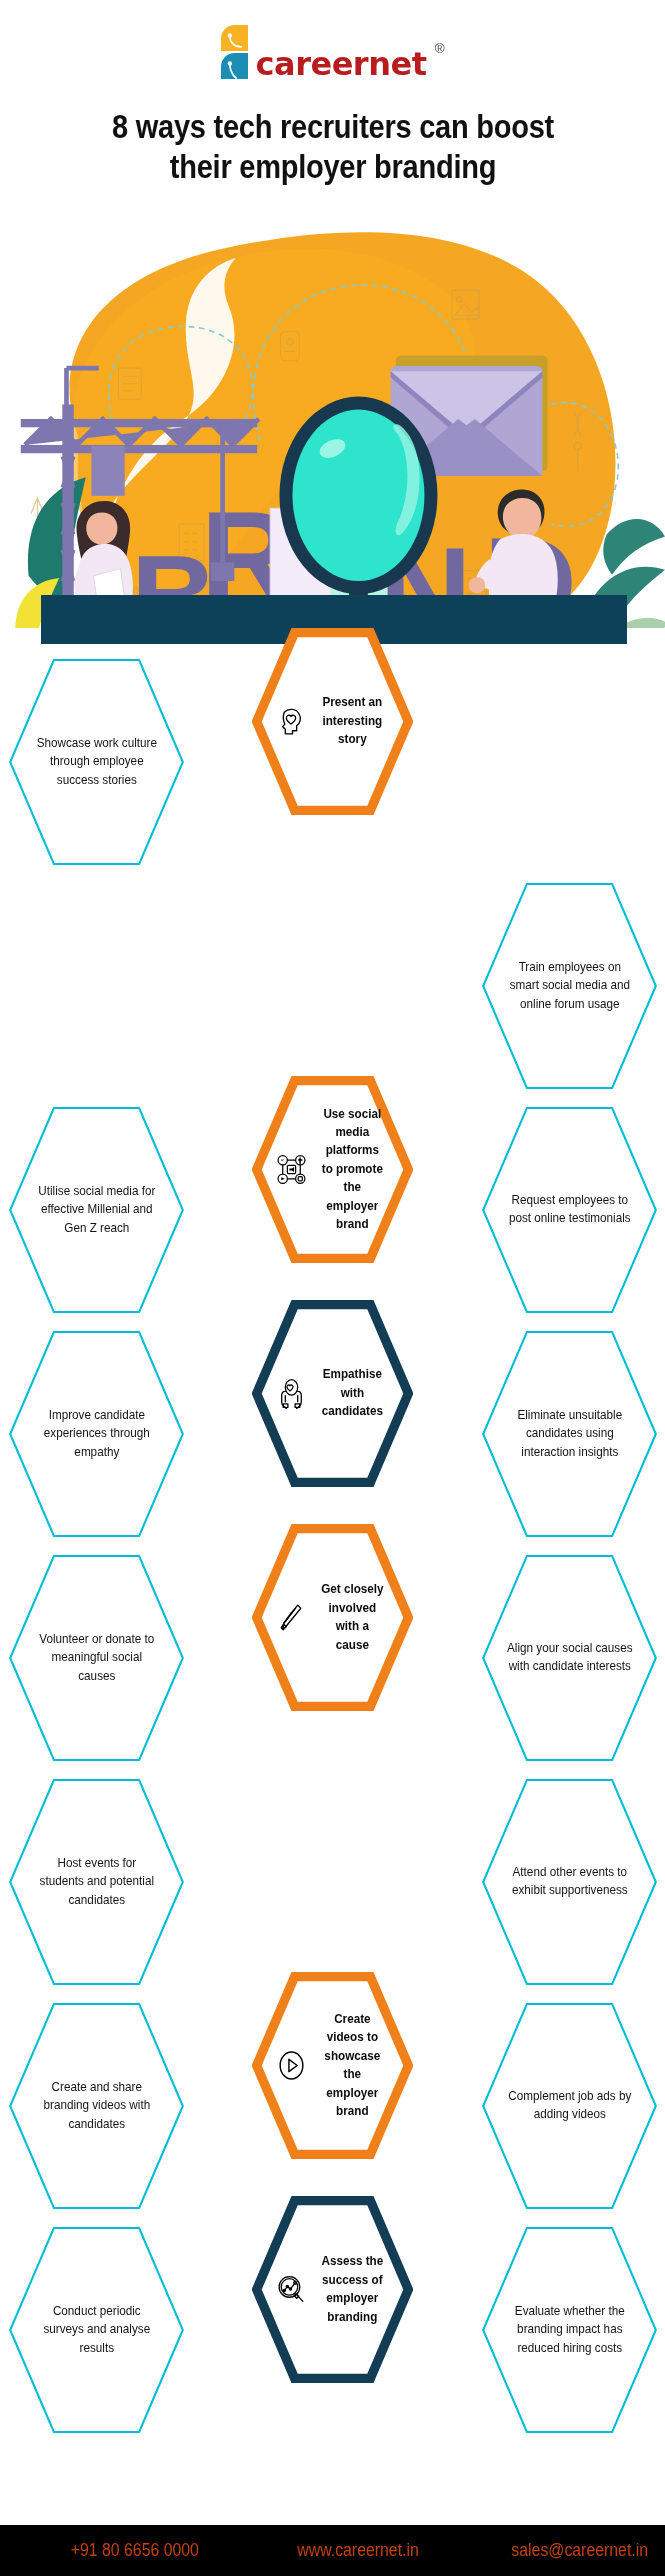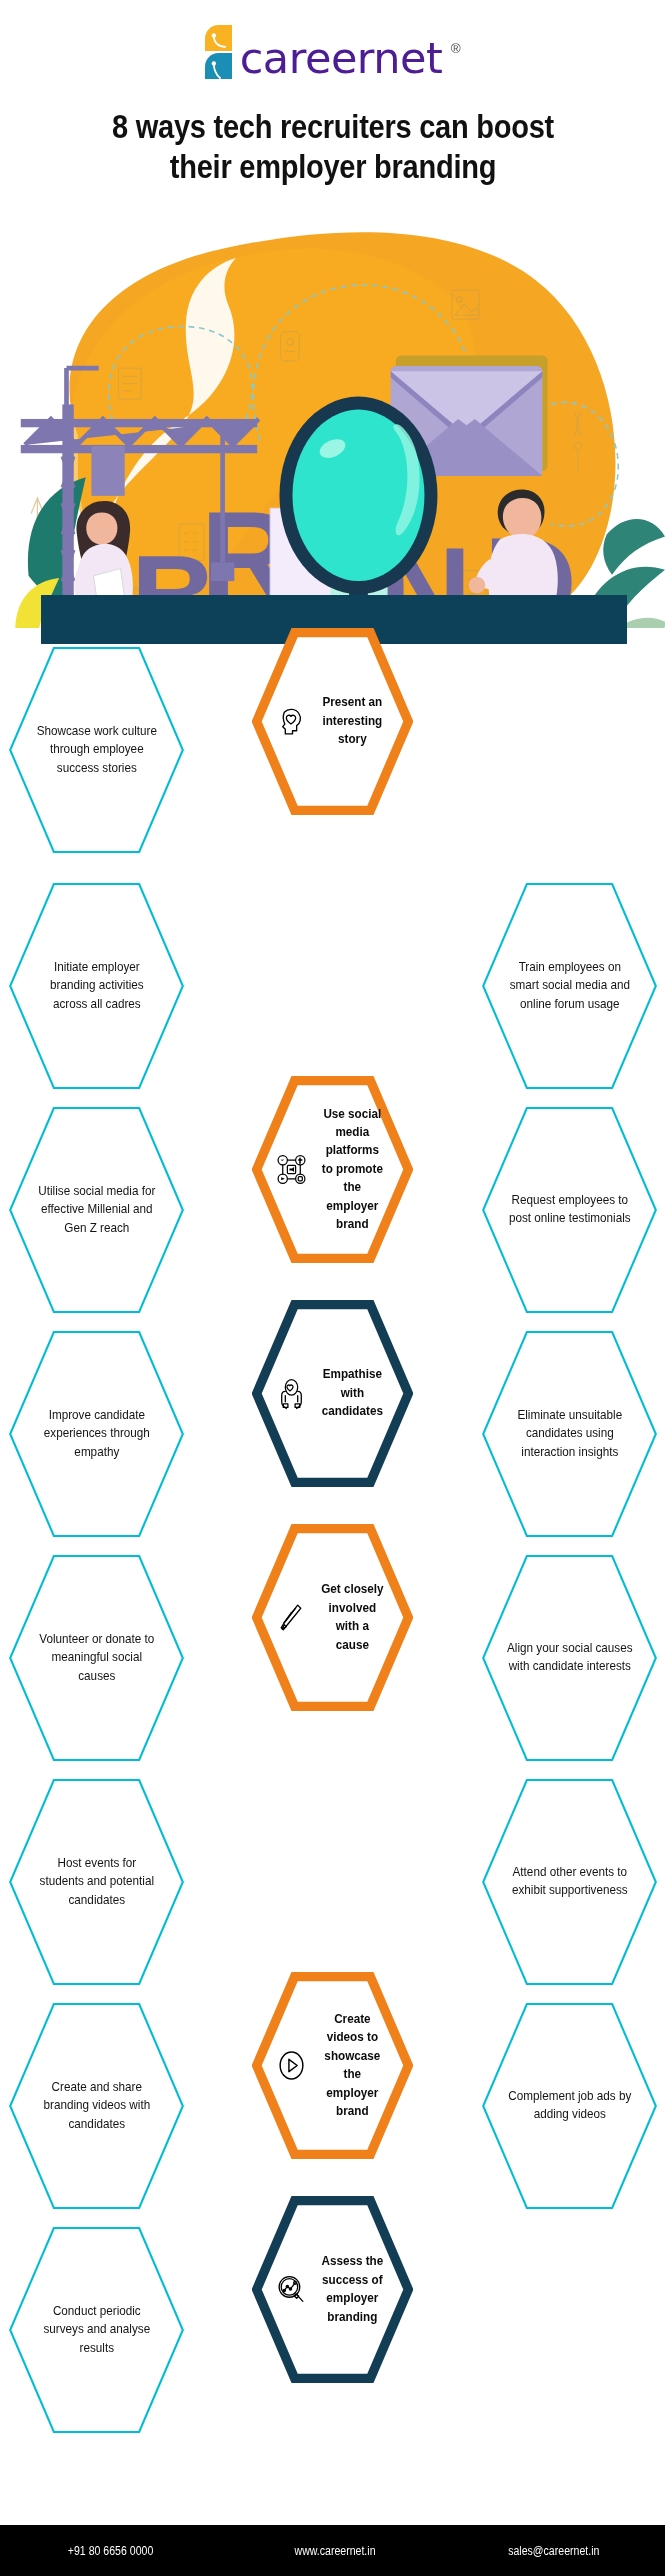--- a/index.html
+++ b/index.html
@@ -23,23 +23,23 @@
   }
   .logo {
     display: flex;
     align-items: flex-end;
     gap: 7.3px;
     position: relative;
   }
   .logo-mark { width: 27px; height: 54px; position: relative; }
   .logo-mark svg { position: absolute; left: 0; top: 0; }
   .logo-word {
-    font-size: 43px;
-    font-weight: 400;
-    color: #4c1d95;
+    font-size: 32px;
+    font-weight: 700;
+    color: #b91c1c;
     letter-spacing: -0.5px;
     line-height: 0.95;
     font-family: "DejaVu Sans", sans-serif;
   }
   .logo-r {
     font-size: 13.5px; color: #4A4A4A; vertical-align: super;
     position: relative; top: -23px; left: 1px;
   }
 
   
@@ -118,23 +118,23 @@
 
   
   .footer {
     position: absolute;
     left: 0; bottom: 0;
     width: 665px;
     height: 51px;
     background: #000000;
     display: flex;
     align-items: center;
-    color: #ffffff;
+    color: #c2410c;
     font-family: "Liberation Sans Narrow", "Liberation Sans", sans-serif;
-    font-size: 12px;
+    font-size: 18px;
     margin-top: 44px;
   }
   .footer span { display: block; transform: scaleX(0.88); }
   .f-phone { position: absolute; left: 62px; }
   .f-web   { position: absolute; left: 289px; }
   .f-mail  { position: absolute; left: 502px; }
 </style>
 </head>
 <body>
 
@@ -277,46 +277,40 @@
       <path d="M1032 846l-18 70 44 8 18-70z" fill="#1F6E6E"></path>
     </g>
 
     <rect x="78" y="762" width="1128" height="94" fill="#0D4059" opacity="0"></rect>
   </svg>
   <div style="position:absolute;left:41px;bottom:-16.6px;width:586px;height:49px;background:#0D4059;"></div>
 </div>
 
 <div class="rows" id="rows">
     <div class="hexrow">
-      <div class="hex-side" style="left: 8.3px; top: 18px;">
+      <div class="hex-side" style="left: 8.3px; top: 30px;">
         <svg width="177" height="208" viewBox="0 0 340 400">
           <polygon points="88,4 252,4 336,200 252,396 88,396 4,200" fill="none" stroke="#00BDD6" stroke-width="4"></polygon>
         </svg>
         <div class="txt">Showcase work culture through employee success stories</div>
       </div>
       <div class="hex-main" style="left: 252px; top: 0px;">
         <svg width="161" height="187" viewBox="0 0 310 360">
           <polygon points="82,9 228,9 301,180 228,351 82,351 9,180" fill="#ffffff" stroke="#F08019" stroke-width="18" stroke-linejoin="miter"></polygon>
         </svg>
         <div class="inner">
           <div class="ico"><svg viewBox="0 0 64 64" width="33" height="33" fill="none" stroke="#000" stroke-width="2.6" stroke-linejoin="round" stroke-linecap="round">
               <path d="M18 14c8-8 22-7 28 2 6 9 3 20-4 24v10h-8v6H20v-9l-5-5 4-5c-3-7-4-16-1-23z"></path>
               <path d="M31 22c-3-4-9-2-9 3 0 5 9 12 9 12s9-7 9-12c0-5-6-7-9-3z"></path>
             </svg></div>
           <div class="lbl">Present an interesting story</div>
         </div>
       </div>
     </div>
     <div class="hexrow">
-      <div class="hex-side" style="left: 8.3px; top: 30px;">
-        <svg width="177" height="208" viewBox="0 0 340 400">
-          <polygon points="88,4 252,4 336,200 252,396 88,396 4,200" fill="none" stroke="#00BDD6" stroke-width="4"></polygon>
-        </svg>
-        <div class="txt">Initiate employer branding activities across all cadres</div>
-      </div>
       <div class="hex-side" style="left: 481px; top: 30px;">
         <svg width="177" height="208" viewBox="0 0 340 400">
           <polygon points="88,4 252,4 336,200 252,396 88,396 4,200" fill="none" stroke="#00BDD6" stroke-width="4"></polygon>
         </svg>
         <div class="txt">Train employees on smart social media and online forum usage</div>
       </div>
     </div>
     <div class="hexrow">
       <div class="hex-side" style="left: 8.3px; top: 30px;">
         <svg width="177" height="208" viewBox="0 0 340 400">
@@ -450,20 +444,26 @@
         </div>
       </div>
     </div>
     <div class="hexrow">
       <div class="hex-side" style="left: 8.3px; top: 30px;">
         <svg width="177" height="208" viewBox="0 0 340 400">
           <polygon points="88,4 252,4 336,200 252,396 88,396 4,200" fill="none" stroke="#00BDD6" stroke-width="4"></polygon>
         </svg>
         <div class="txt">Conduct periodic surveys and analyse results</div>
       </div>
+      <div class="hex-side" style="left: 481px; top: 30px;">
+        <svg width="177" height="208" viewBox="0 0 340 400">
+          <polygon points="88,4 252,4 336,200 252,396 88,396 4,200" fill="none" stroke="#00BDD6" stroke-width="4"></polygon>
+        </svg>
+        <div class="txt">Evaluate whether the branding impact has reduced hiring costs</div>
+      </div>
       <div class="hex-main" style="left: 252px; top: 0px;">
         <svg width="161" height="187" viewBox="0 0 310 360">
           <polygon points="82,9 228,9 301,180 228,351 82,351 9,180" fill="#ffffff" stroke="#123D55" stroke-width="18" stroke-linejoin="miter"></polygon>
         </svg>
         <div class="inner">
           <div class="ico"><svg viewBox="0 0 64 64" width="33" height="33" fill="none" stroke="#000" stroke-width="2.5" stroke-linejoin="round" stroke-linecap="round">
               <circle cx="28" cy="27" r="20"></circle>
               <circle cx="28" cy="27" r="16"></circle>
               <path d="M18 34l6-8 6 5 9-12"></path>
               <circle cx="18" cy="34" r="2.2"></circle>

